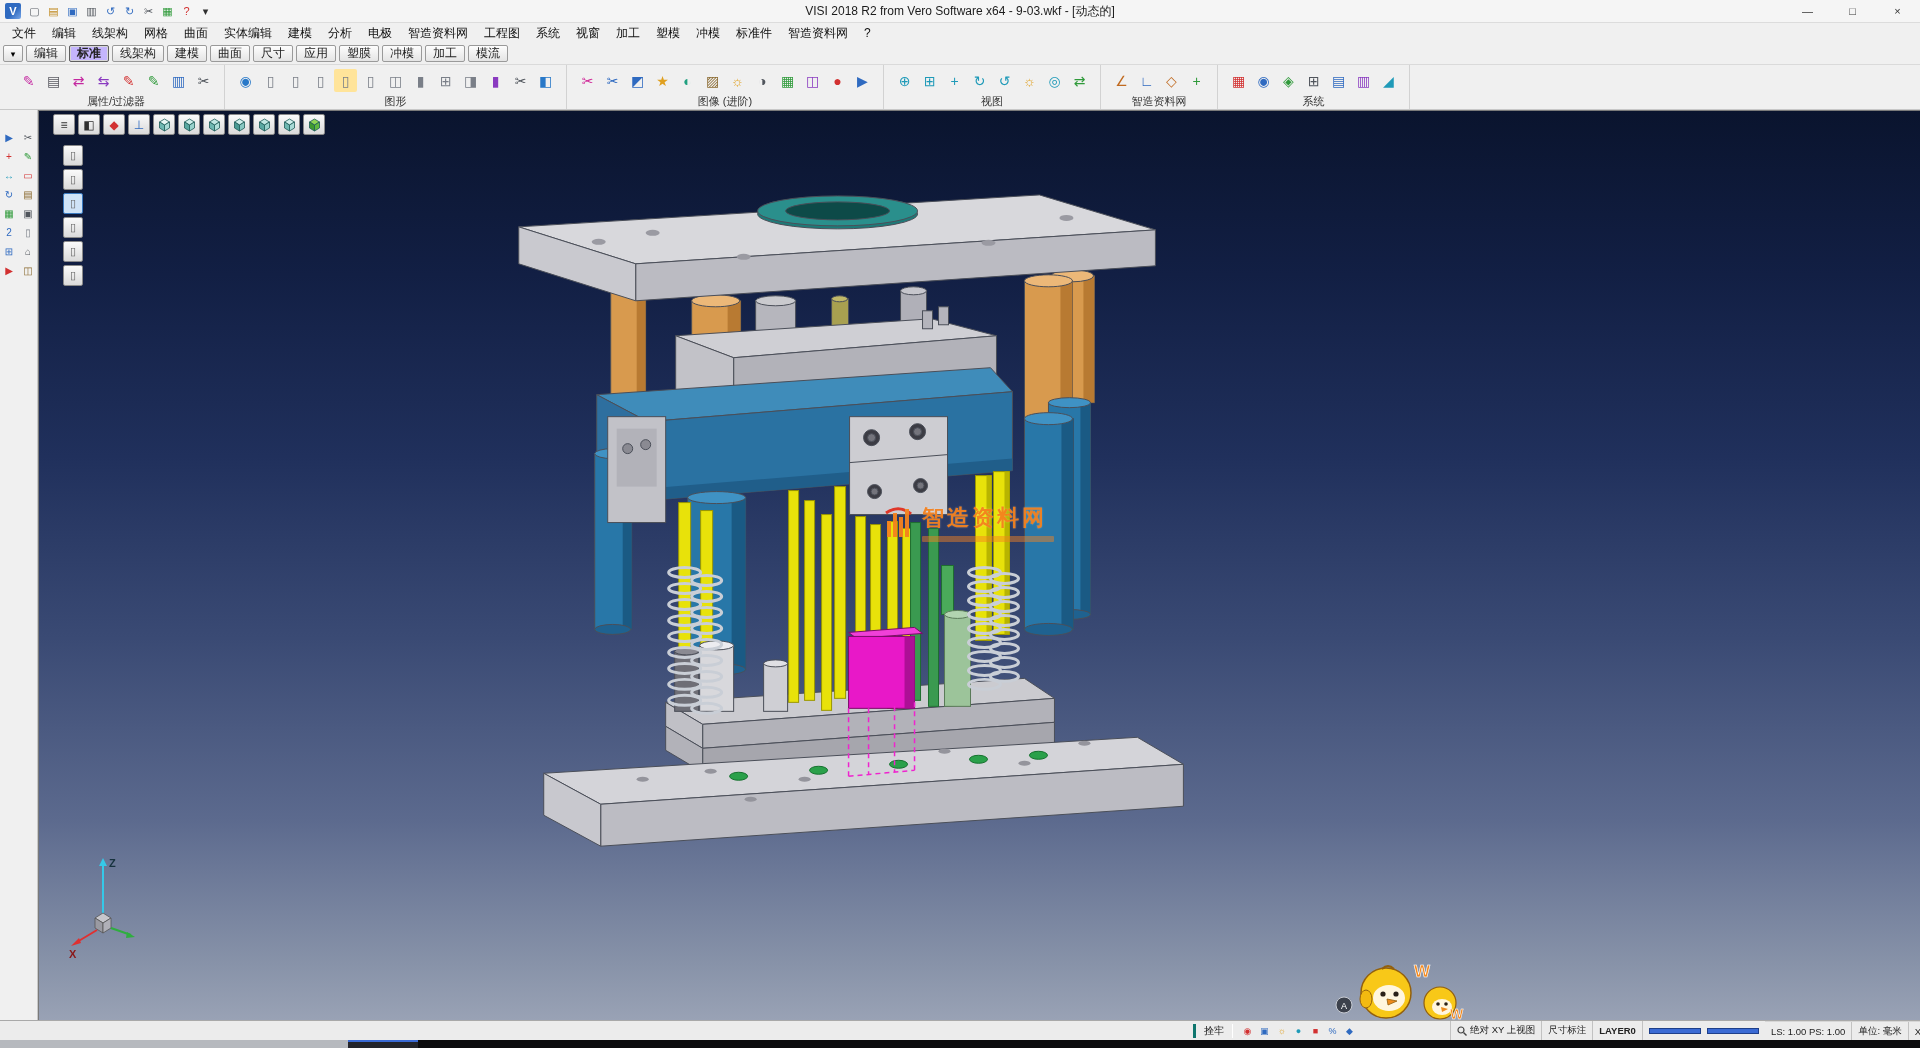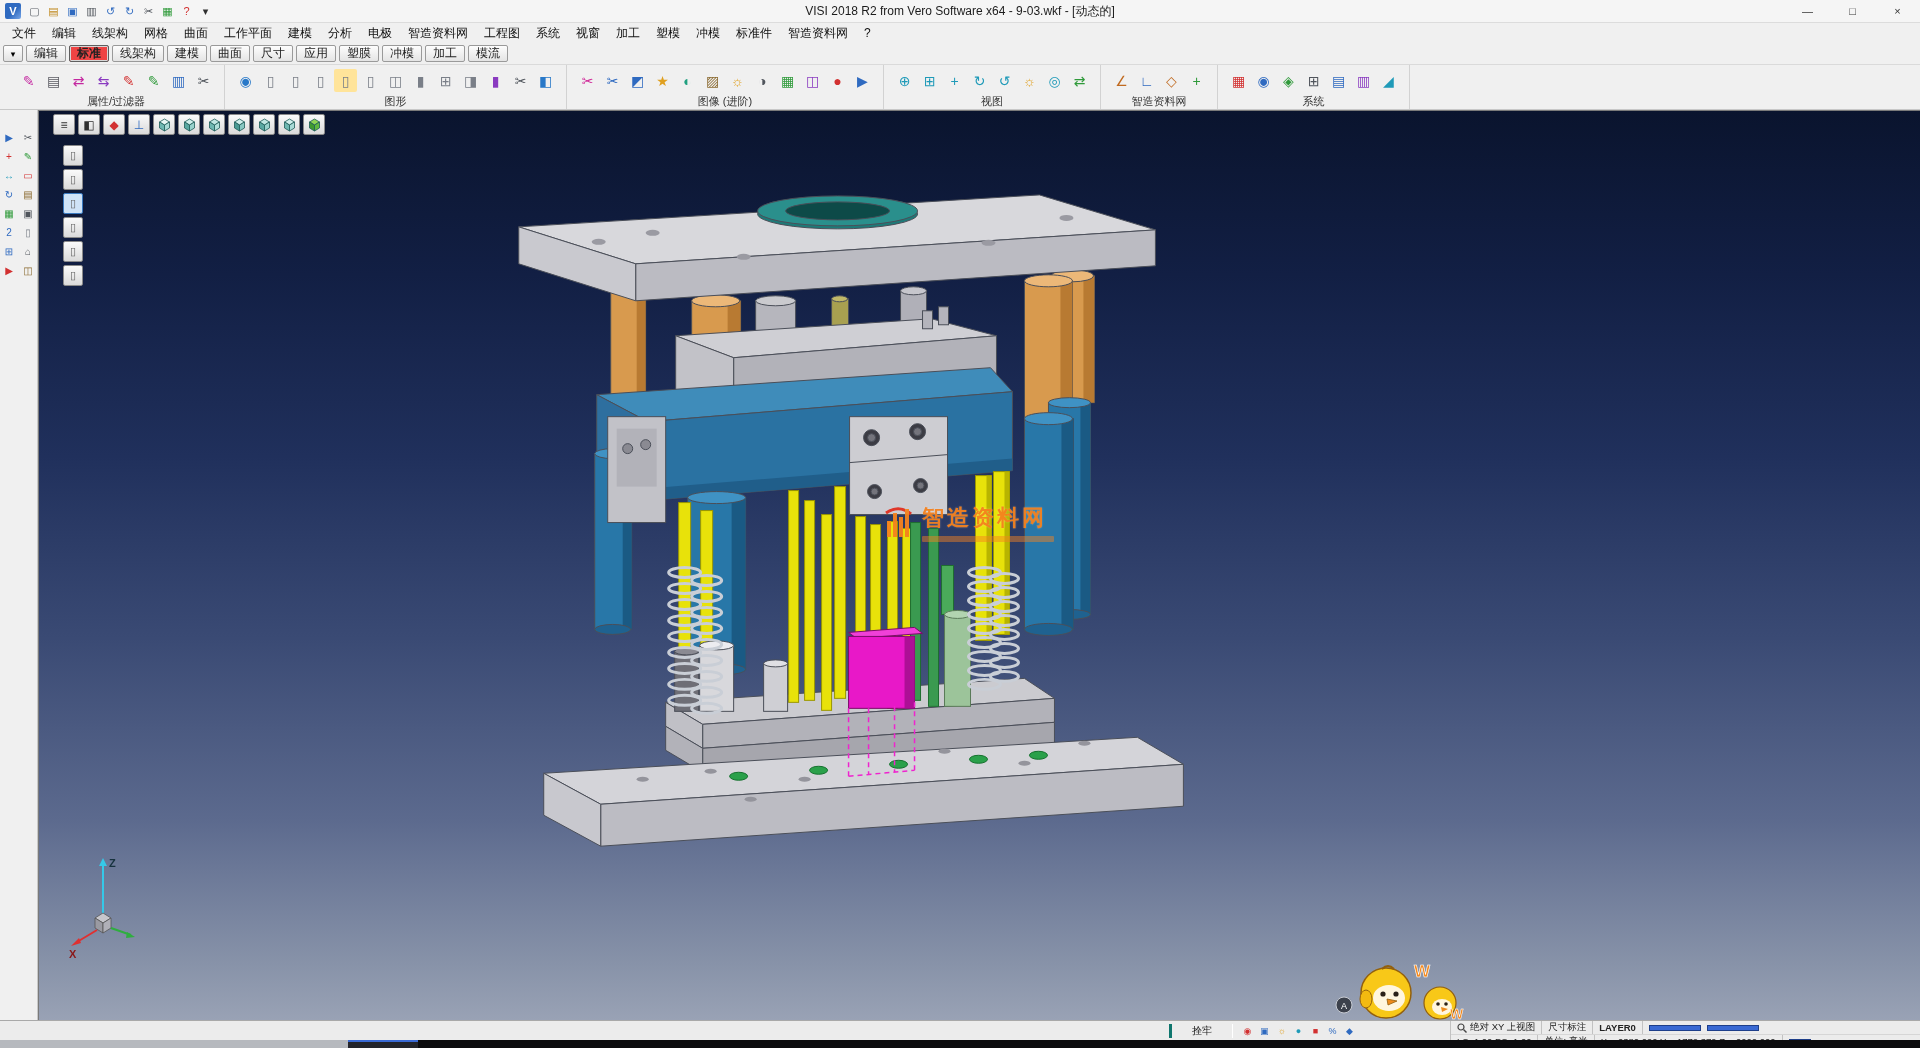--- a/index.html
+++ b/index.html
@@ -23,21 +23,21 @@
   .menubar span { padding:1px 8px; color:#111; }
 
   
   .tabbar { height:22px; background:#f0f0f0; display:flex; align-items:center; gap:3px;
             padding-left:3px; border-bottom:1px solid #dadada; }
   .tab-drop { width:20px; height:17px; border:1px solid #9a9a9a; border-radius:2px;
               background:linear-gradient(#fff,#e2e2e2); font-size:9px; display:flex; align-items:center; justify-content:center; }
   .tabs { display:flex; gap:3px; }
   .tab { height:17px; padding:0 7px; border:1px solid #9a9a9a; border-radius:2px;
          background:linear-gradient(#fdfdfd,#e4e4e4); font-size:12px; display:flex; align-items:center; color:#222; }
-  .tab.active { background:#ef4444; border-color:#5f5f5f; box-shadow:inset 0 0 0 1px #d7d7d7; font-weight:bold; }
+  .tab.active { background:#c4b5fd; border-color:#5f5f5f; box-shadow:inset 0 0 0 1px #d7d7d7; font-weight:bold; }
 
   
   .ribbon { height:45px; background:#f0f0f0; display:flex; align-items:stretch;
             border-bottom:1px solid #c8c8c8; padding-left:8px; }
   .rgroup { display:flex; flex-direction:column; padding:2px 9px 0; border-right:1px solid #d2d2d2; }
   .rg-icons { display:flex; gap:2px; align-items:center; height:27px; }
   .ricon { width:23px; height:23px; display:flex; align-items:center; justify-content:center;
            font-size:14px; border-radius:2px; }
   .rg-label { font-size:11px; text-align:center; color:#333; line-height:14px; }
 
@@ -65,25 +65,25 @@
              text-shadow:0 0 2px rgba(255,255,255,.3); }
   .wm-sub { height:6px; width:132px; background:rgba(245,130,31,.5); margin-top:3px; border-radius:1px; }
 
   .axis-triad { position:absolute; left:28px; top:745px; }
   .mascots { position:absolute; left:1295px; top:844px; }
 
   
   .statusbar { height:20px; background:#ececec; border-top:1px solid #a9a9a9;
                display:flex; align-items:stretch; font-size:10px; color:#222; }
   .sb-left { flex:1; display:flex; align-items:center; justify-content:flex-end; }
-  .sb-cell { display:flex; align-items:center; padding:0 20px; height:14px;
+  .sb-cell { display:flex; align-items:center; padding:0 8px; height:14px;
              border-left:3px solid #0f766e; border-right:1px solid #ffffff; }
   .sb-icons { display:flex; align-items:center; gap:4px; padding:0 8px; margin-right:86px; }
   .sb-ico { width:13px; height:13px; font-size:9px; display:flex; align-items:center; justify-content:center; }
-  .sb-right { width:470px; display:flex; flex-direction:column; border-left:1px solid #c2c2c2; }
+  .sb-right { width:470px; display:flex; flex-direction:row; border-left:1px solid #c2c2c2; }
   .sb-row { flex:1; display:flex; align-items:center; font-size:9.5px; }
   .sb-row .cell { padding:0 6px; border-right:1px solid #c2c2c2; height:100%; display:flex;
                   align-items:center; gap:3px; white-space:nowrap; }
   .layer-cell { font-weight:bold; }
   .blue-bar { width:52px; height:6px; background:#3a6ad4; border:1px solid #1e3f8a; }
   .blue-bar.small { width:22px; }
 
   
   .taskbar { height:8px; background:#0b0b0d; position:relative; }
   .tb-left { position:absolute; left:0; top:0; width:348px; height:100%; background:#b6b9be; }
@@ -150,21 +150,21 @@
     <span>文件</span>
 
     <span>编辑</span>
 
     <span>线架构</span>
 
     <span>网格</span>
 
     <span>曲面</span>
 
-    <span>工作平面</span>
+    <span>实体编辑</span>
 
     <span>建模</span>
 
     <span>分析</span>
 
     <span>电极</span>
 
     <span>智造资料网</span>
 
     <span>工程图</span>

